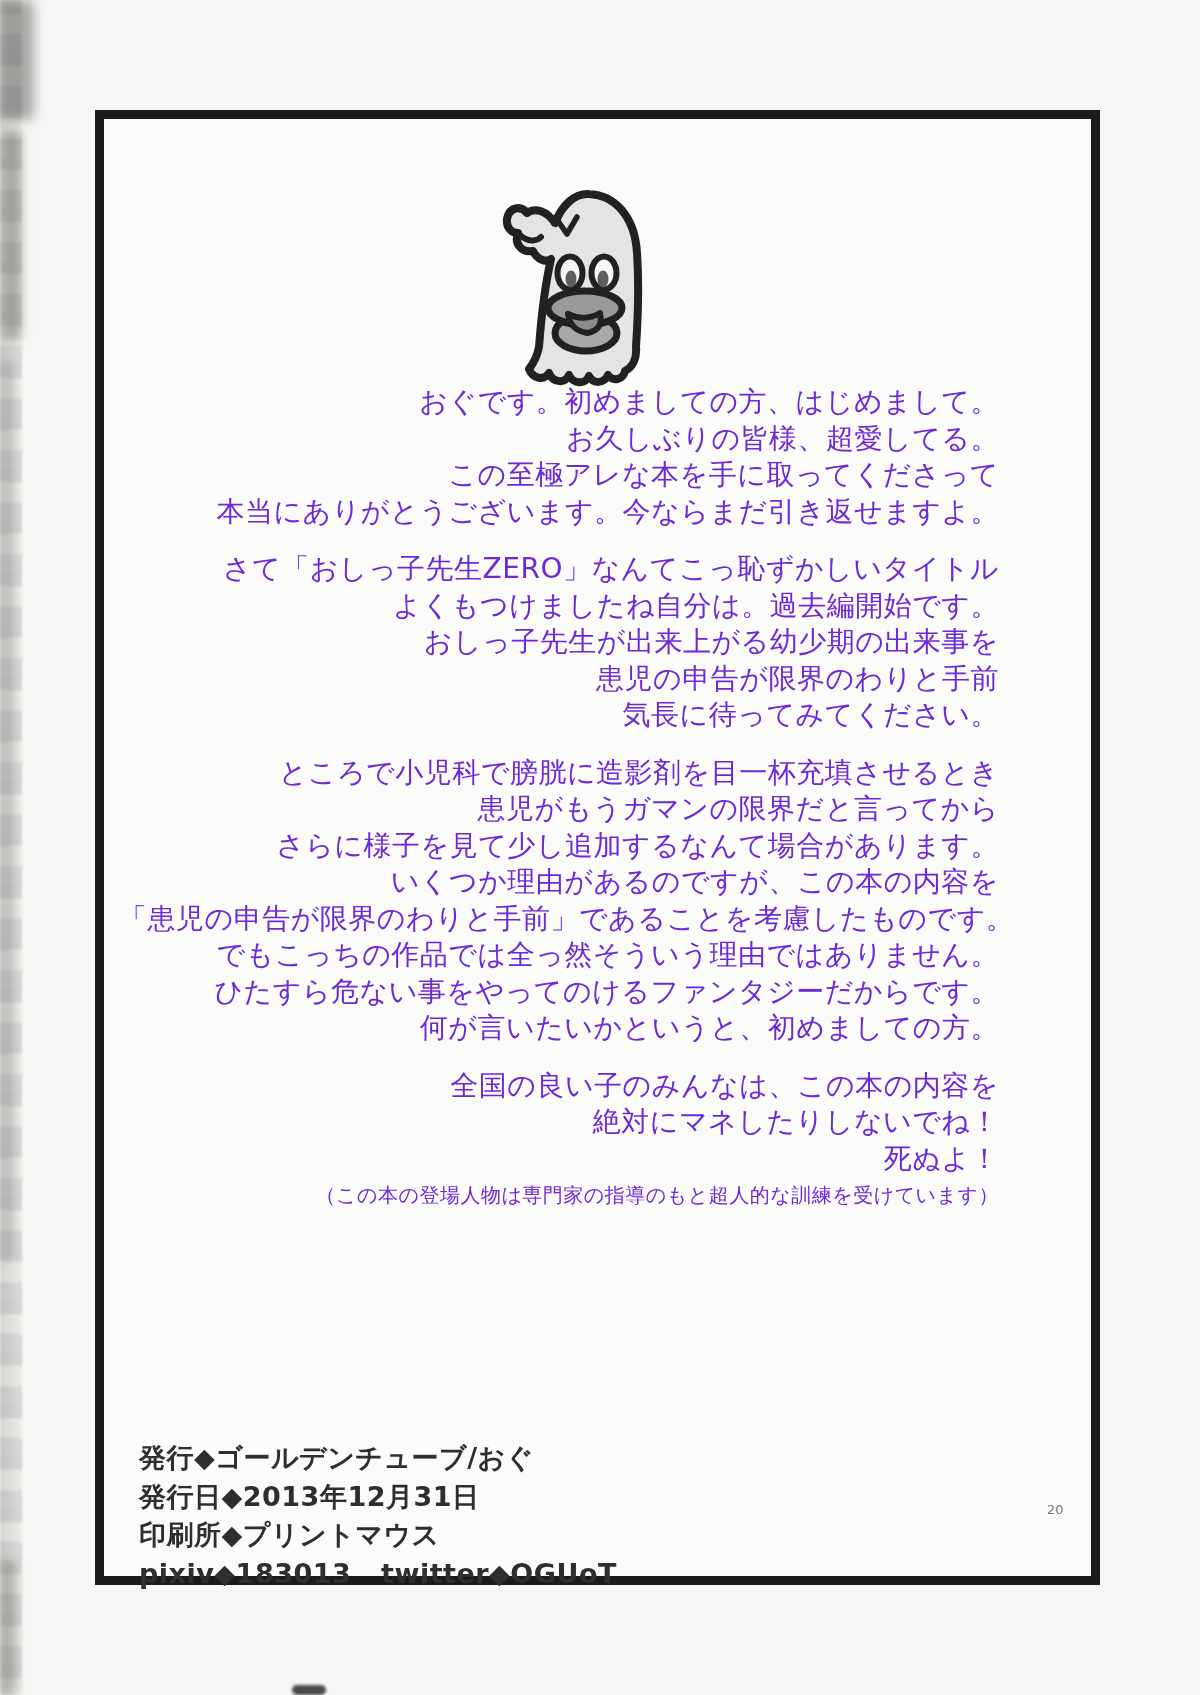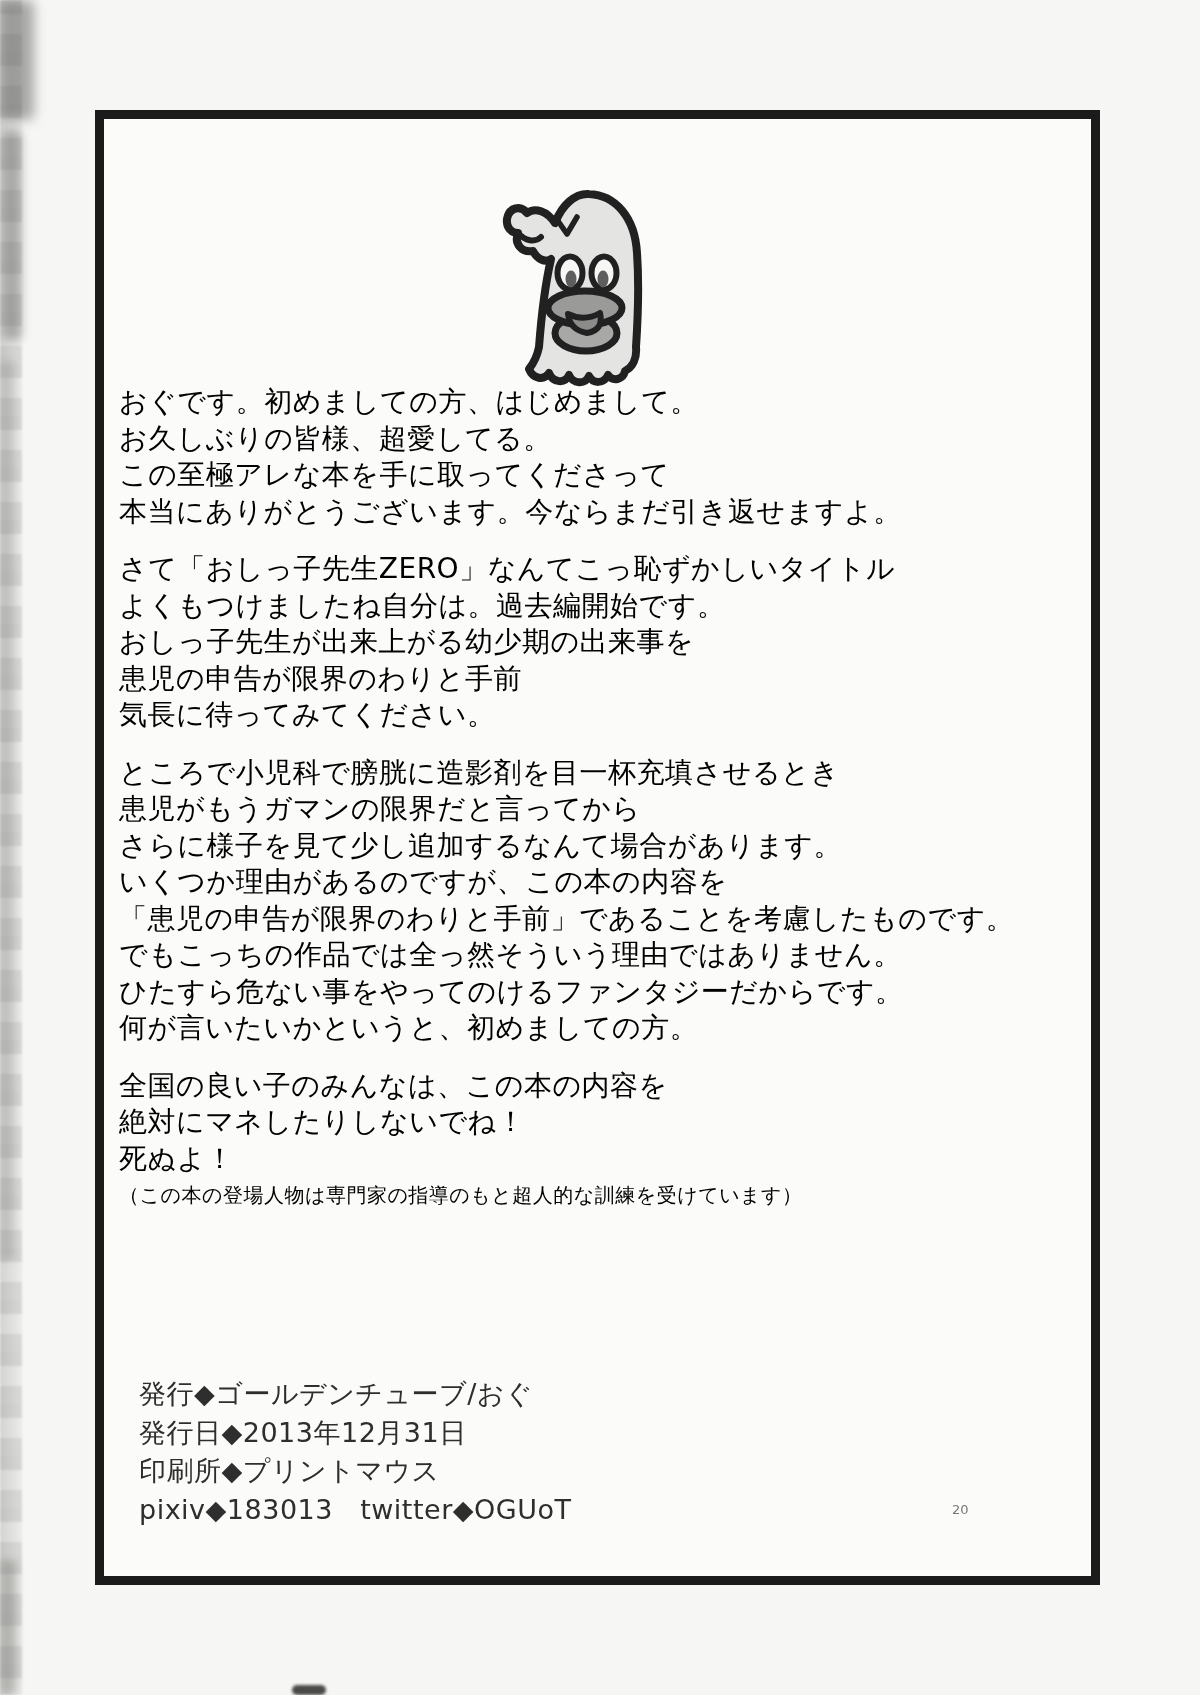--- a/index.html
+++ b/index.html
@@ -32,35 +32,35 @@
     width:1005px;height:1475px;
     box-sizing:border-box;
     border:9px solid #1b1b1b;
     background:#fbfbf9;
   }
   .mascot{
     position:absolute;left:383px;top:62px; 
   }
   .afterword{
     position:absolute;left:15px;top:265px;width:880px;
-    text-align:left;
+    text-align:right;
     font-size:28px;line-height:36.5px;
-    color:#000000;
+    color:#6d28d9;
     letter-spacing:.5px;
   }
   .afterword p{margin:0 0 21px 0;}
   .ln{display:block;white-space:pre;}
   .ln.small{font-size:20px;}
   .colophon{
-    position:absolute;left:35px;top:1256px;
+    position:absolute;left:35px;top:1320px;
     font-size:27px;line-height:38.5px;
-    color:#2e2e2e;letter-spacing:.5px;
+    color:#2e2e2e;letter-spacing:.5px;font-weight:bold;
   }
   .pagenum{
-    position:absolute;left:952px;top:1502px;
+    position:absolute;left:1047px;top:1502px;
     font-size:13px;color:#777;
   }
 </style>
 </head>
 <body>
 
 <div>
 
   <div class="noise-left"></div>
   <div class="smudge smudge-a"></div>

